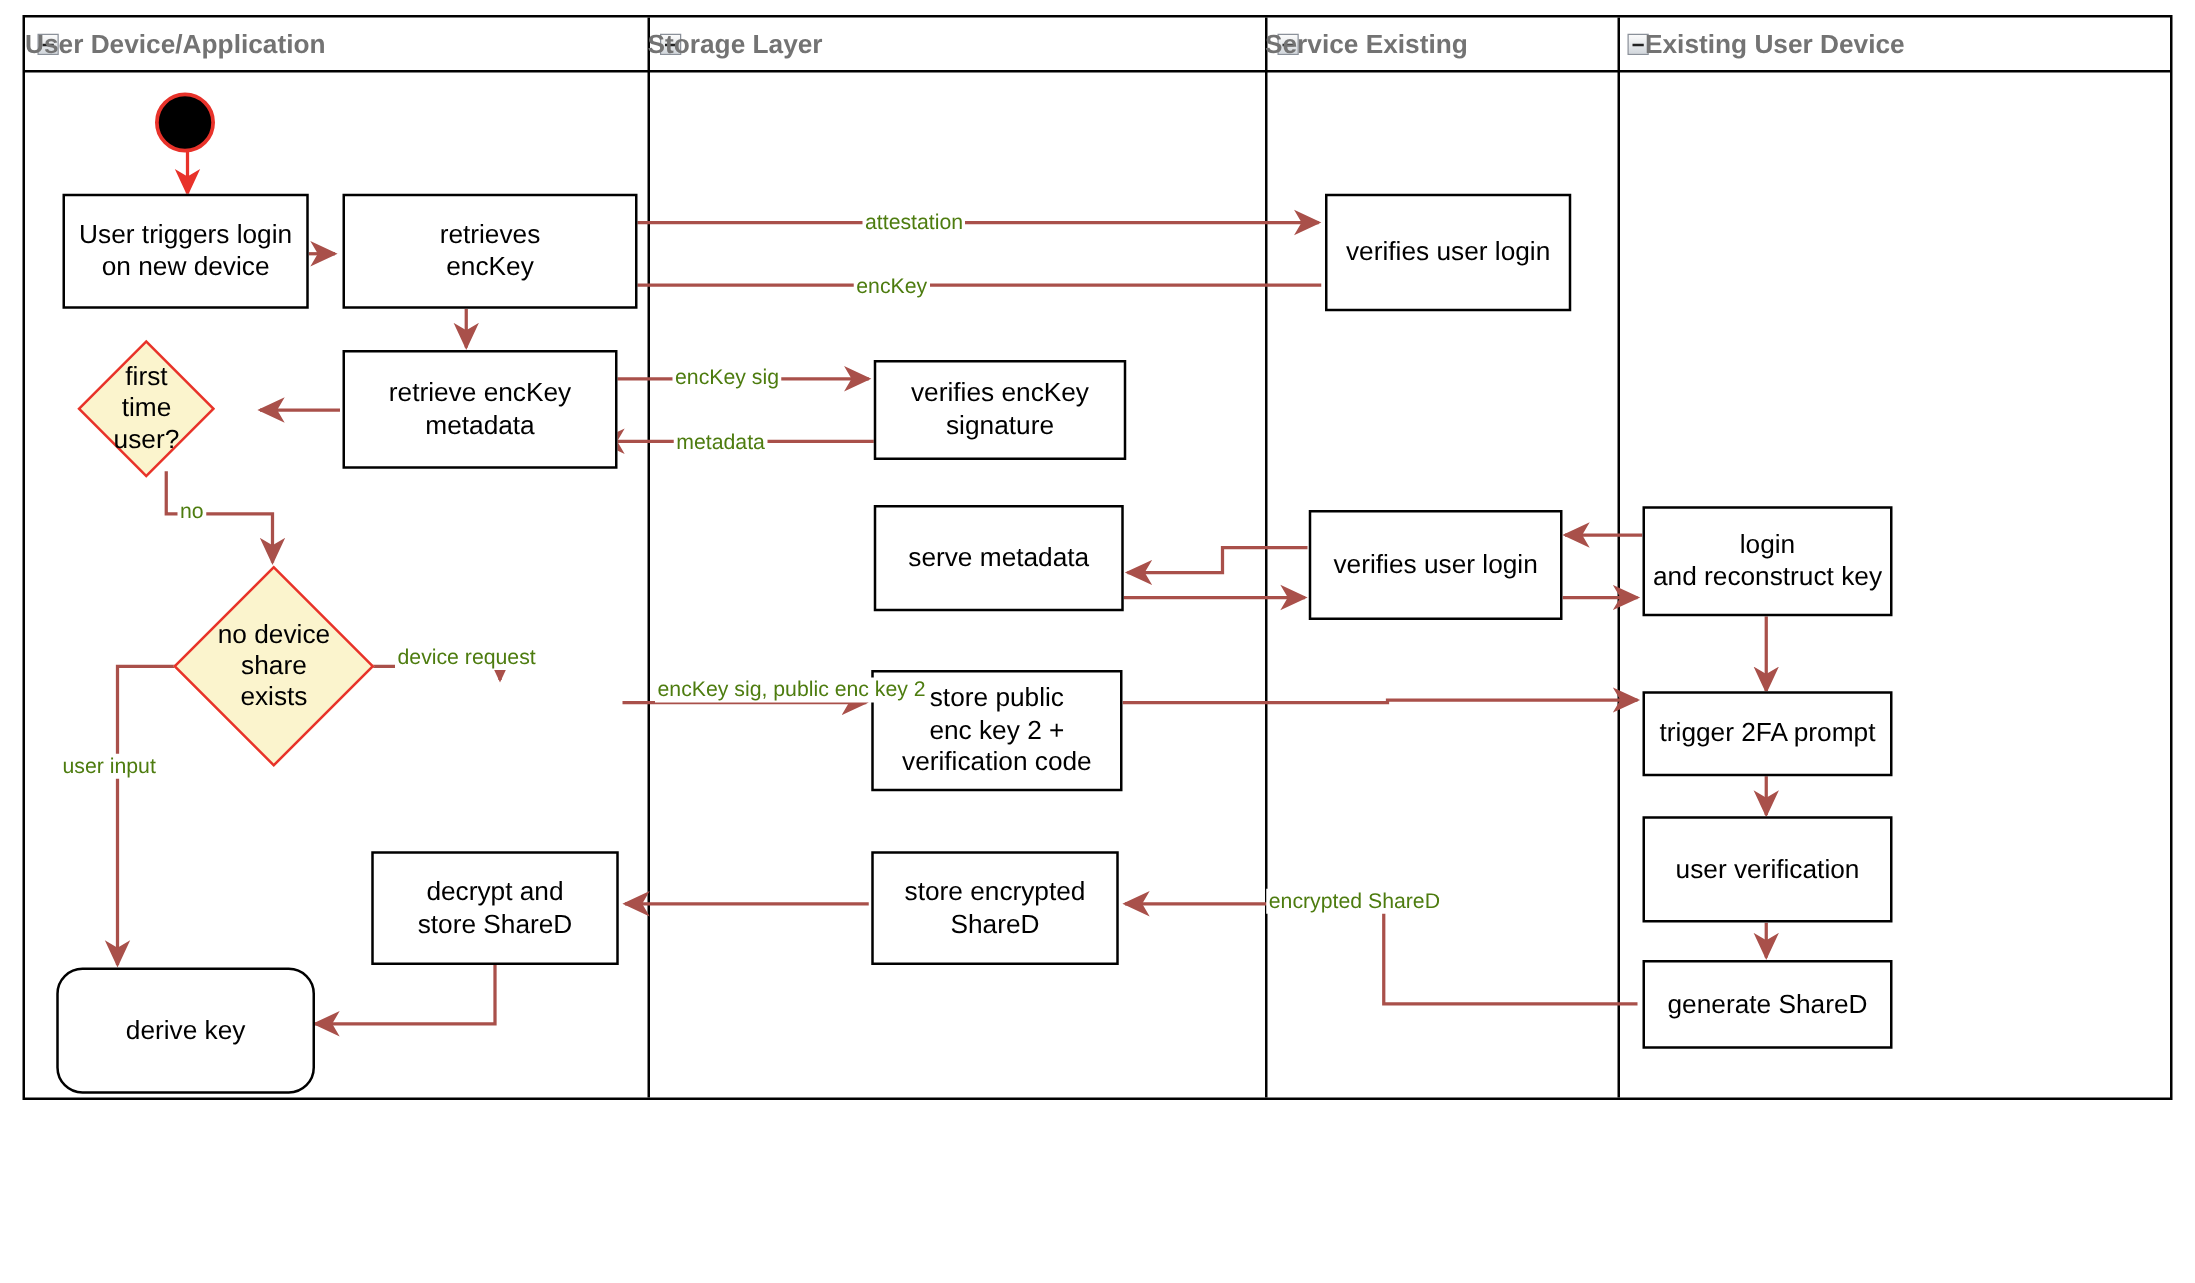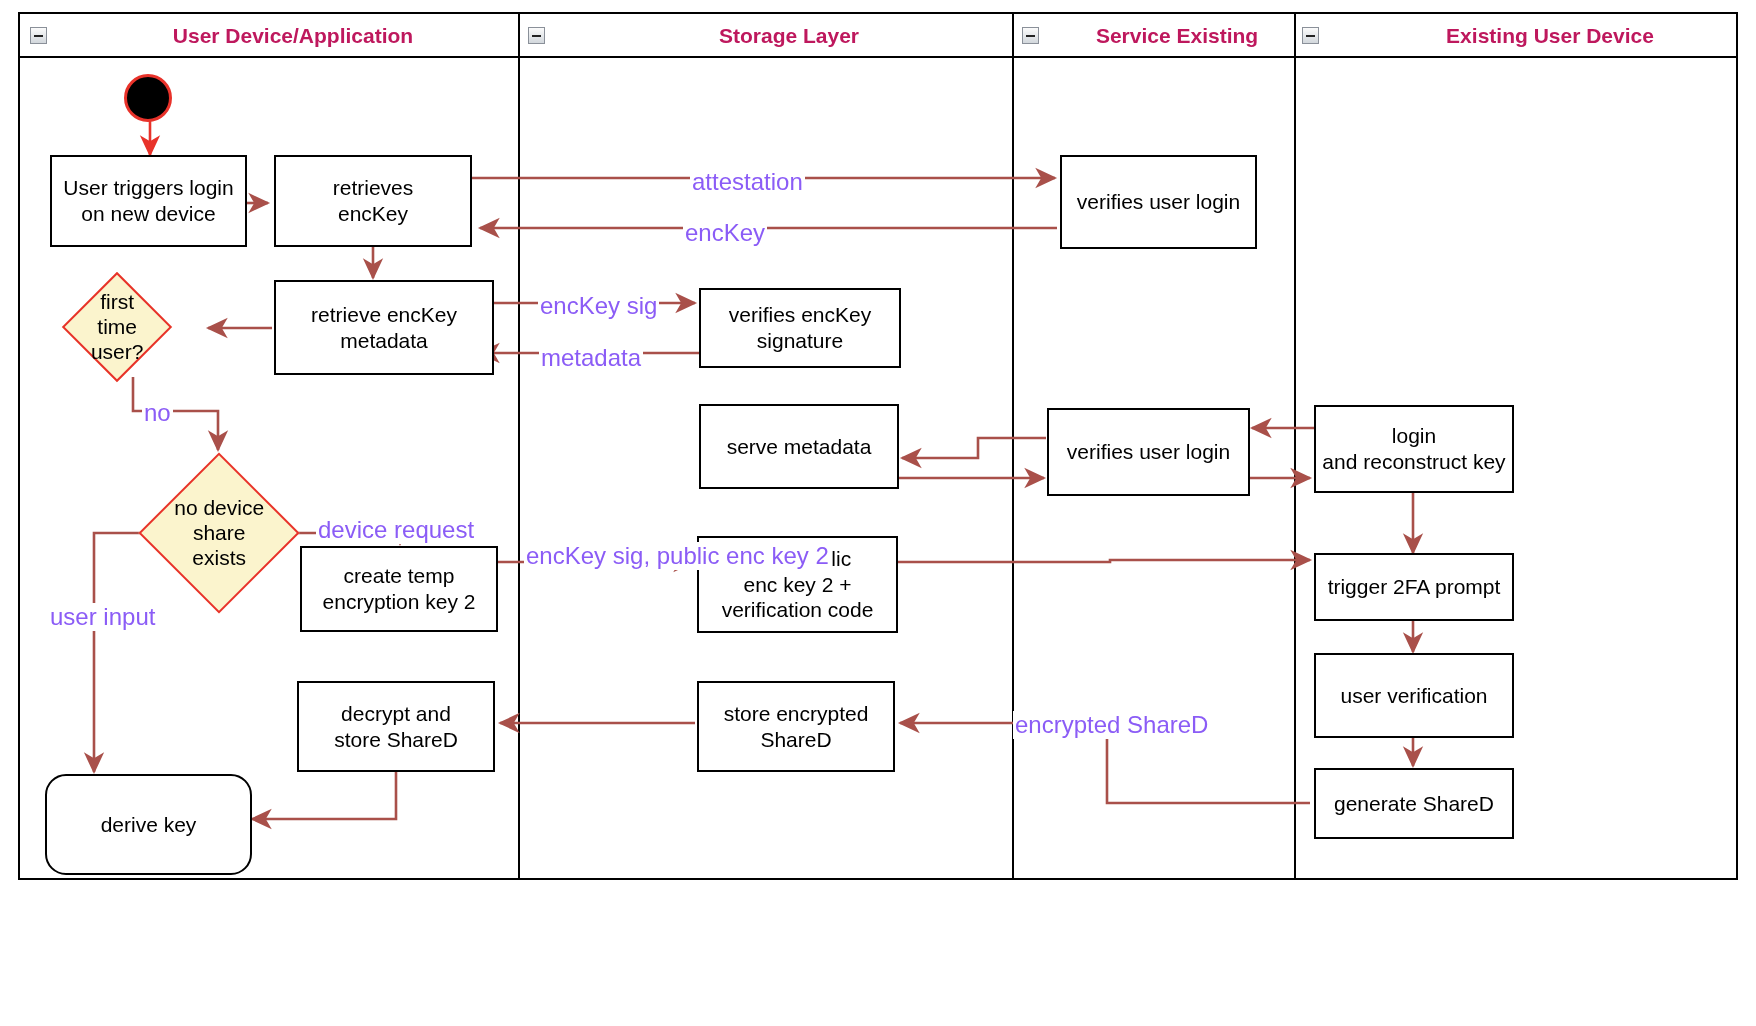--- a/index.html
+++ b/index.html
@@ -38,27 +38,25 @@
     width: 100%;
     height: 44px;
     border-bottom: 2px solid #000000;
     box-sizing: border-box;
   }
   .lane-title {
     position: absolute;
     top: 0;
     height: 44px;
     line-height: 44px;
-    text-align: center;
     font-weight: bold;
     font-size: 21px;
-    color: #be185d;
+    color: #737373;
     white-space: nowrap;
     overflow: hidden;
-    padding-left: 24px;
   }
   .collapse-icon {
     position: absolute;
     top: 13px;
     width: 17px;
     height: 17px;
     background: linear-gradient(180deg,#fbfbfb 0%, #d2d7dc 100%);
     border: 1px solid #8a9099;
     box-sizing: border-box;
   }
@@ -109,22 +107,22 @@
   }
   .start-node {
     position: absolute;
     border-radius: 50%;
     background: #000000;
     border: 3px solid #e8322a;
     box-sizing: border-box;
   }
   .edge-label {
     position: absolute;
-    font-size: 24px;
-    color: #8b5cf6;
+    font-size: 17px;
+    color: #4d7c0f;
     background: #ffffff;
     white-space: nowrap;
     line-height: 1.15;
     text-align: center;
     padding: 0 2px;
   }
   svg.wires {
     position: absolute;
     left: 0;
     top: 0;
@@ -215,38 +213,36 @@
 
       <path d="M396,772 L396,819 L252,819" marker-end="url(#ah)"></path>
     </g>
   </svg>
 
   <div class="start-node" style="left:124px; top:74px; width:48px; height:48px;"></div>
 
   <div class="node" style="left:50px; top:155px; width:197px; height:92px;">User triggers login
 on new device</div>
 
-  <div class="node" style="left:274px; top:155px; width:198px; height:92px;">retrieves
+  <div class="node" style="left:274px; top:155px; width:236px; height:92px;">retrieves
 encKey</div>
 
   <div class="node" style="left:274px; top:280px; width:220px; height:95px;">retrieve encKey
 metadata</div>
 
   <div class="decision" style="left:78px; top:288px; width:78px; height:78px;">
     <span>first time
 user?</span>
   </div>
 
   <div class="decision" style="left:162px; top:476px; width:114px; height:114px;">
     <span>no device
 share exists</span>
   </div>
 
-  <div class="node" style="left:300px; top:546px; width:198px; height:86px;">create temp
-encryption key 2</div>
 
   <div class="node" style="left:297px; top:681px; width:198px; height:91px;">decrypt and
 store ShareD</div>
 
   <div class="node" style="left:45px; top:774px; width:207px; height:101px;border-radius:21px;">derive key</div>
 
   <div class="node" style="left:699px; top:288px; width:202px; height:80px;">verifies encKey
 signature</div>
 
   <div class="node" style="left:699px; top:404px; width:200px; height:85px;">serve metadata</div>

